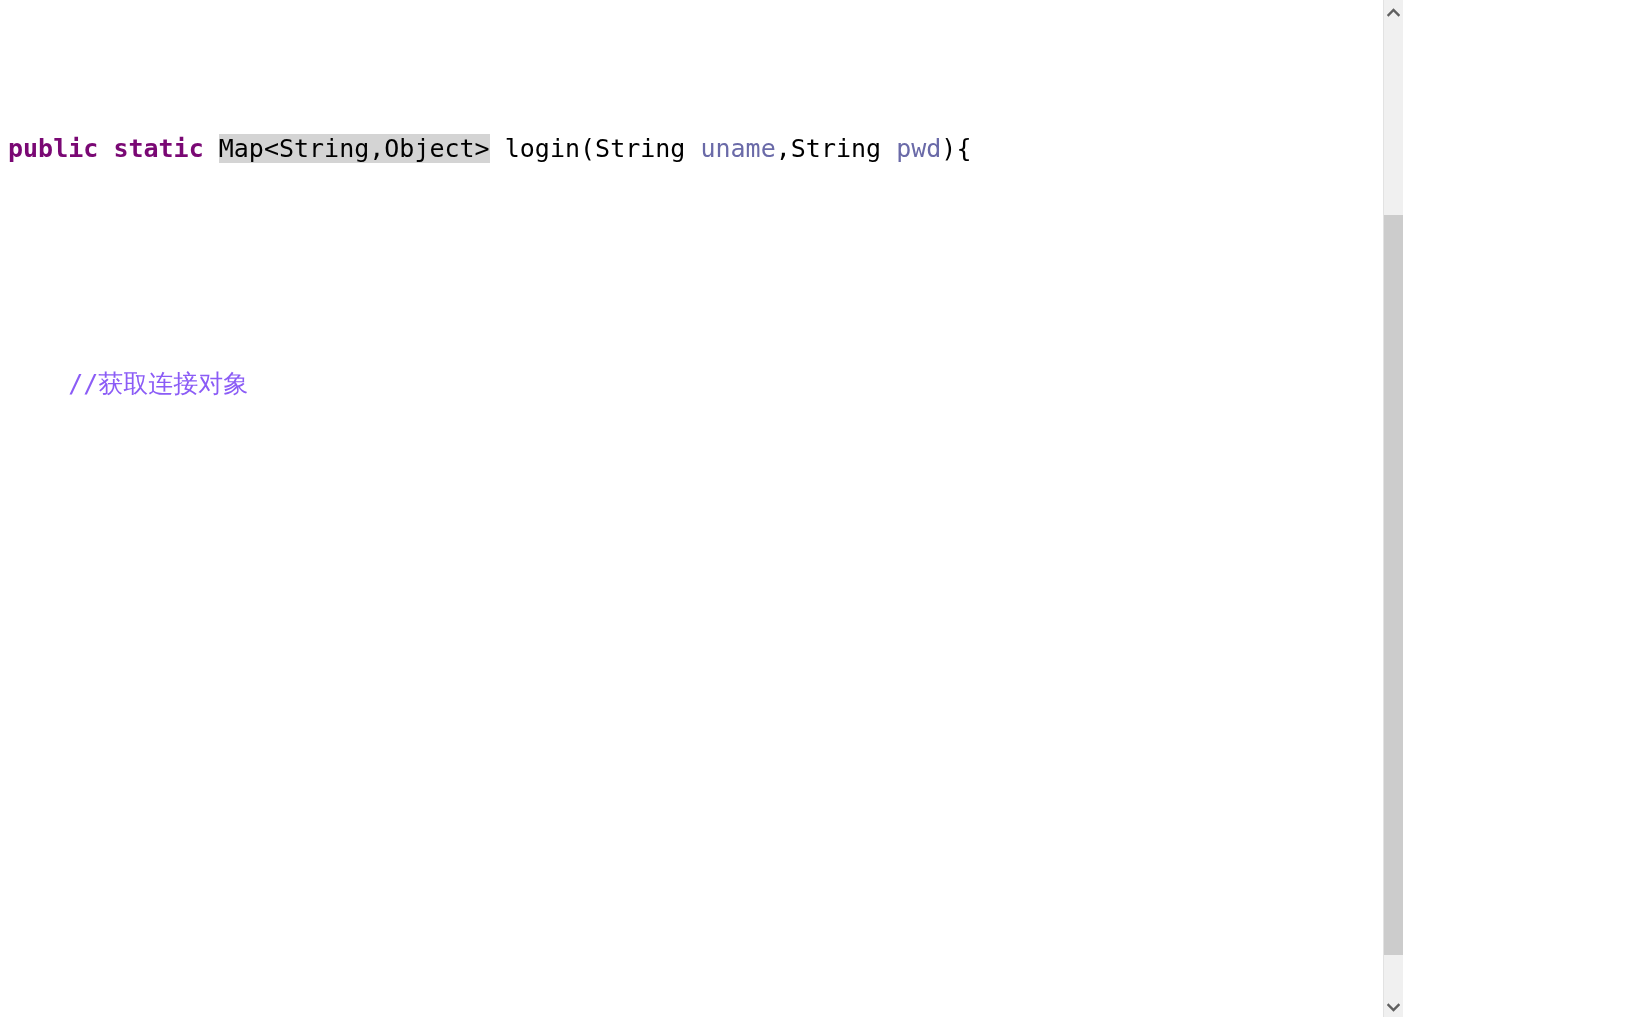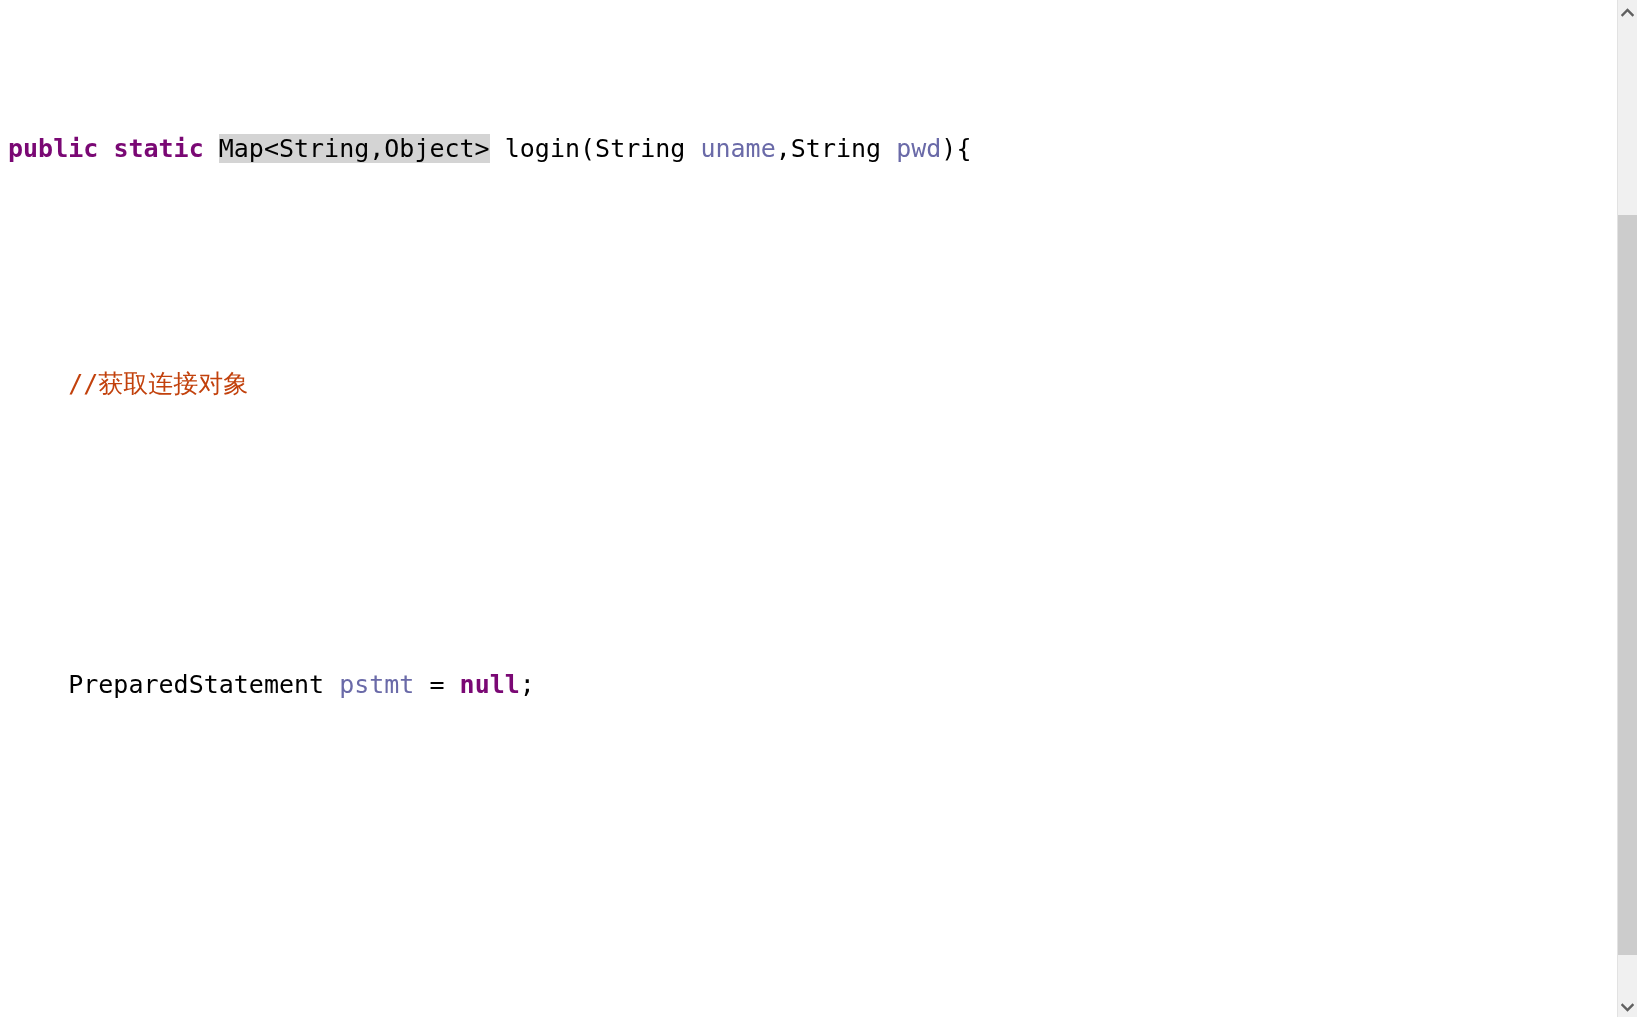--- a/index.html
+++ b/index.html
@@ -5,21 +5,21 @@
 <style>
   * { box-sizing: border-box; }
   html, body {
     margin: 0; padding: 0;
     width: 1637px; height: 1017px;
     overflow: hidden;
     background: #ffffff;
   }
   #editor-root {
     position: relative;
-    width: 1637px;
+    width: 1403px;
     height: 1017px;
     background: #ffffff;
     overflow: hidden;
   }
 
   
   #code-surface {
     position: absolute;
     left: 0; top: 0;
     width: 1617px;
@@ -44,21 +44,21 @@
     line-height: 33.5px;
     white-space: pre;
     position: relative;
     padding-left: 8px;
   }
 
   
   .kw   { color: #7a0874; font-weight: bold; }   
   .typ  { color: #000000; }                      
   .var  { color: #6a6aa8; }                      
-  .cmt  { color: #c2410c; }                      
+  .cmt  { color: #8b5cf6; }                      
   .pun  { color: #000000; }                      
   .sel  { background: #d4d4d4; }
 
   
   #vscrollbar {
     position: absolute;
     right: 0; top: 0;
     width: 20px;
     height: 1017px;
     background: #f0f0f0;
@@ -106,21 +106,20 @@
       
 
       
       <div class="line"><span class="pun">    </span><span class="cmt">//获取连接对象</span></div>
 
       
 
       
 
       
-      <div class="line"><span class="pun">    </span><span class="typ">PreparedStatement</span><span class="pun"> </span><span class="var">pstmt</span><span class="pun"> </span><span class="pun">=</span><span class="pun"> </span><span class="kw">null</span><span class="pun">;</span></div>
 
       
       
 
       
       
 
       
       
 

